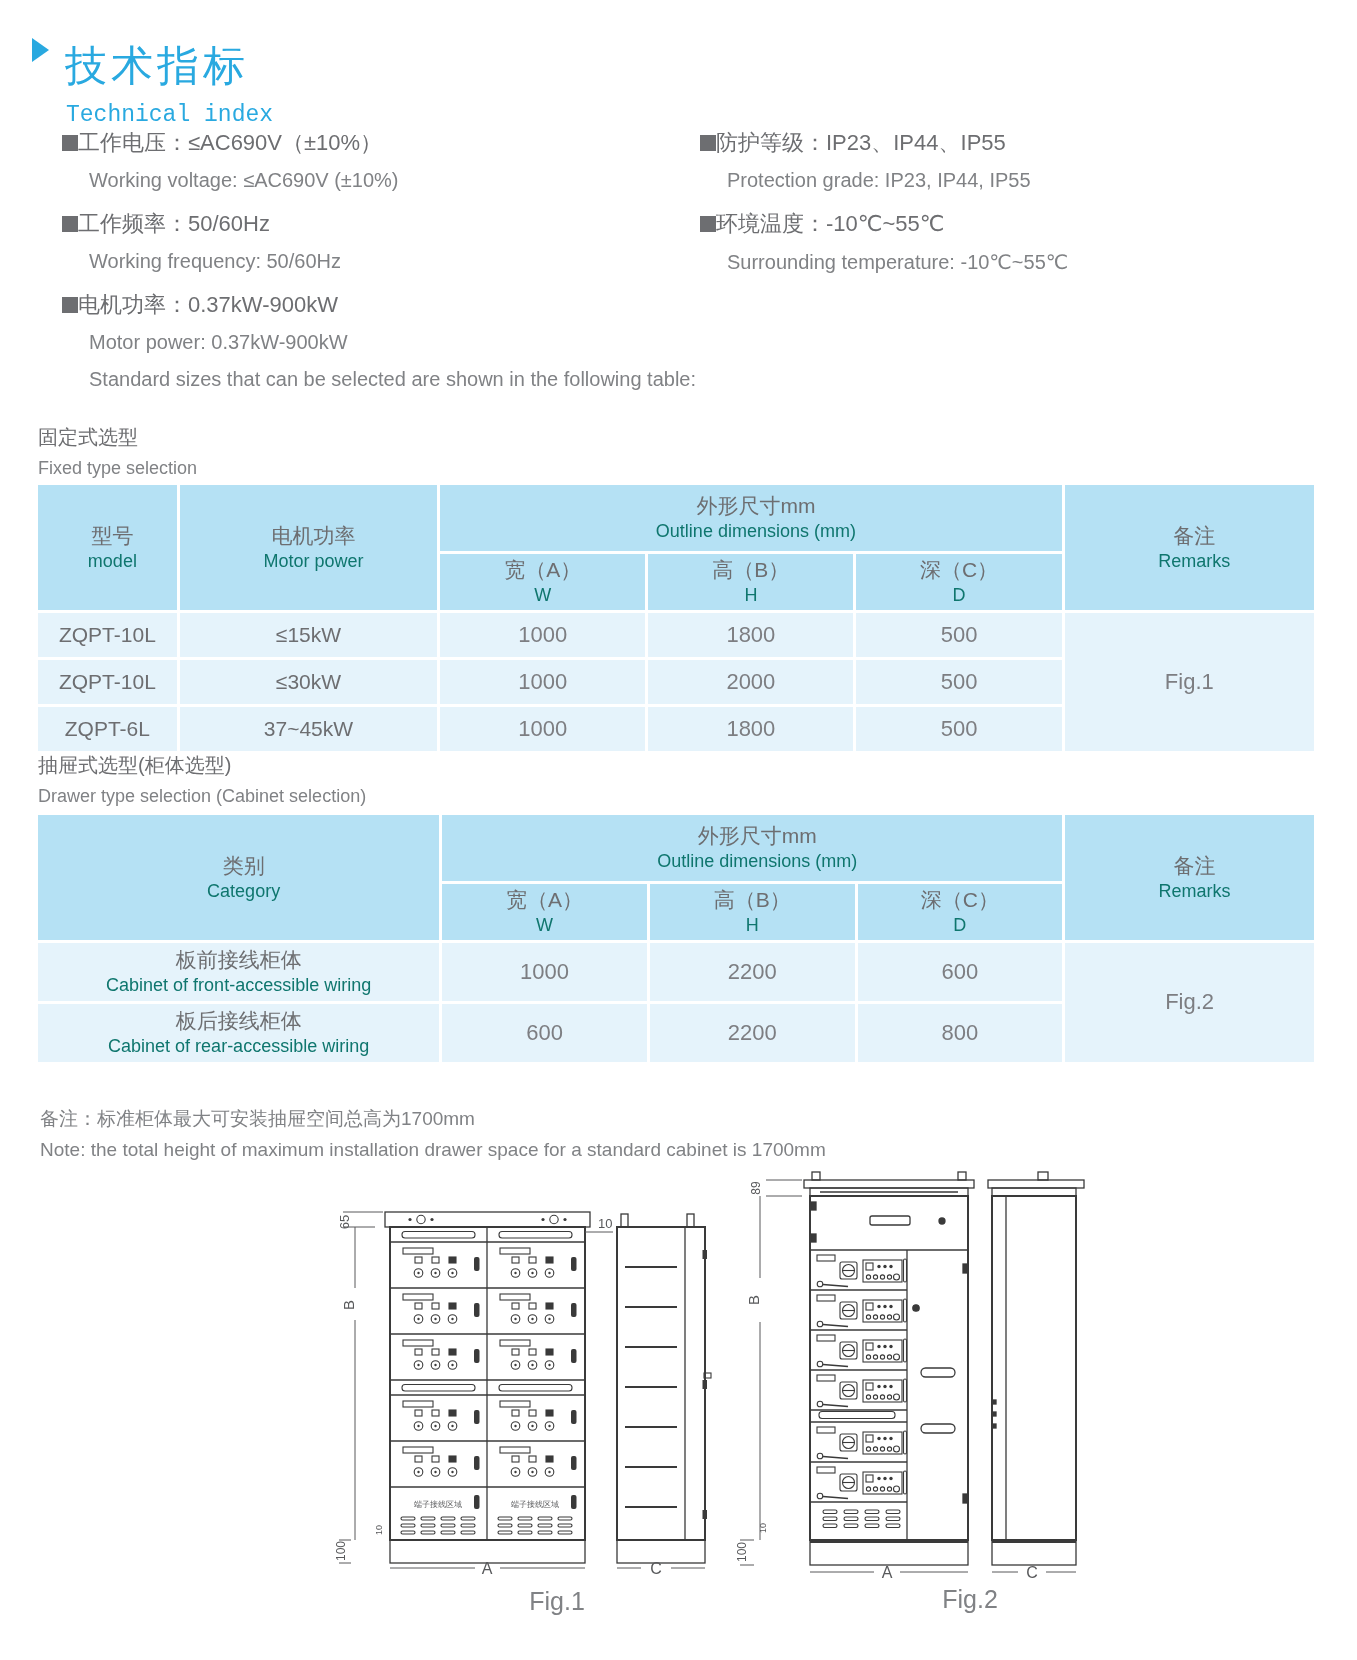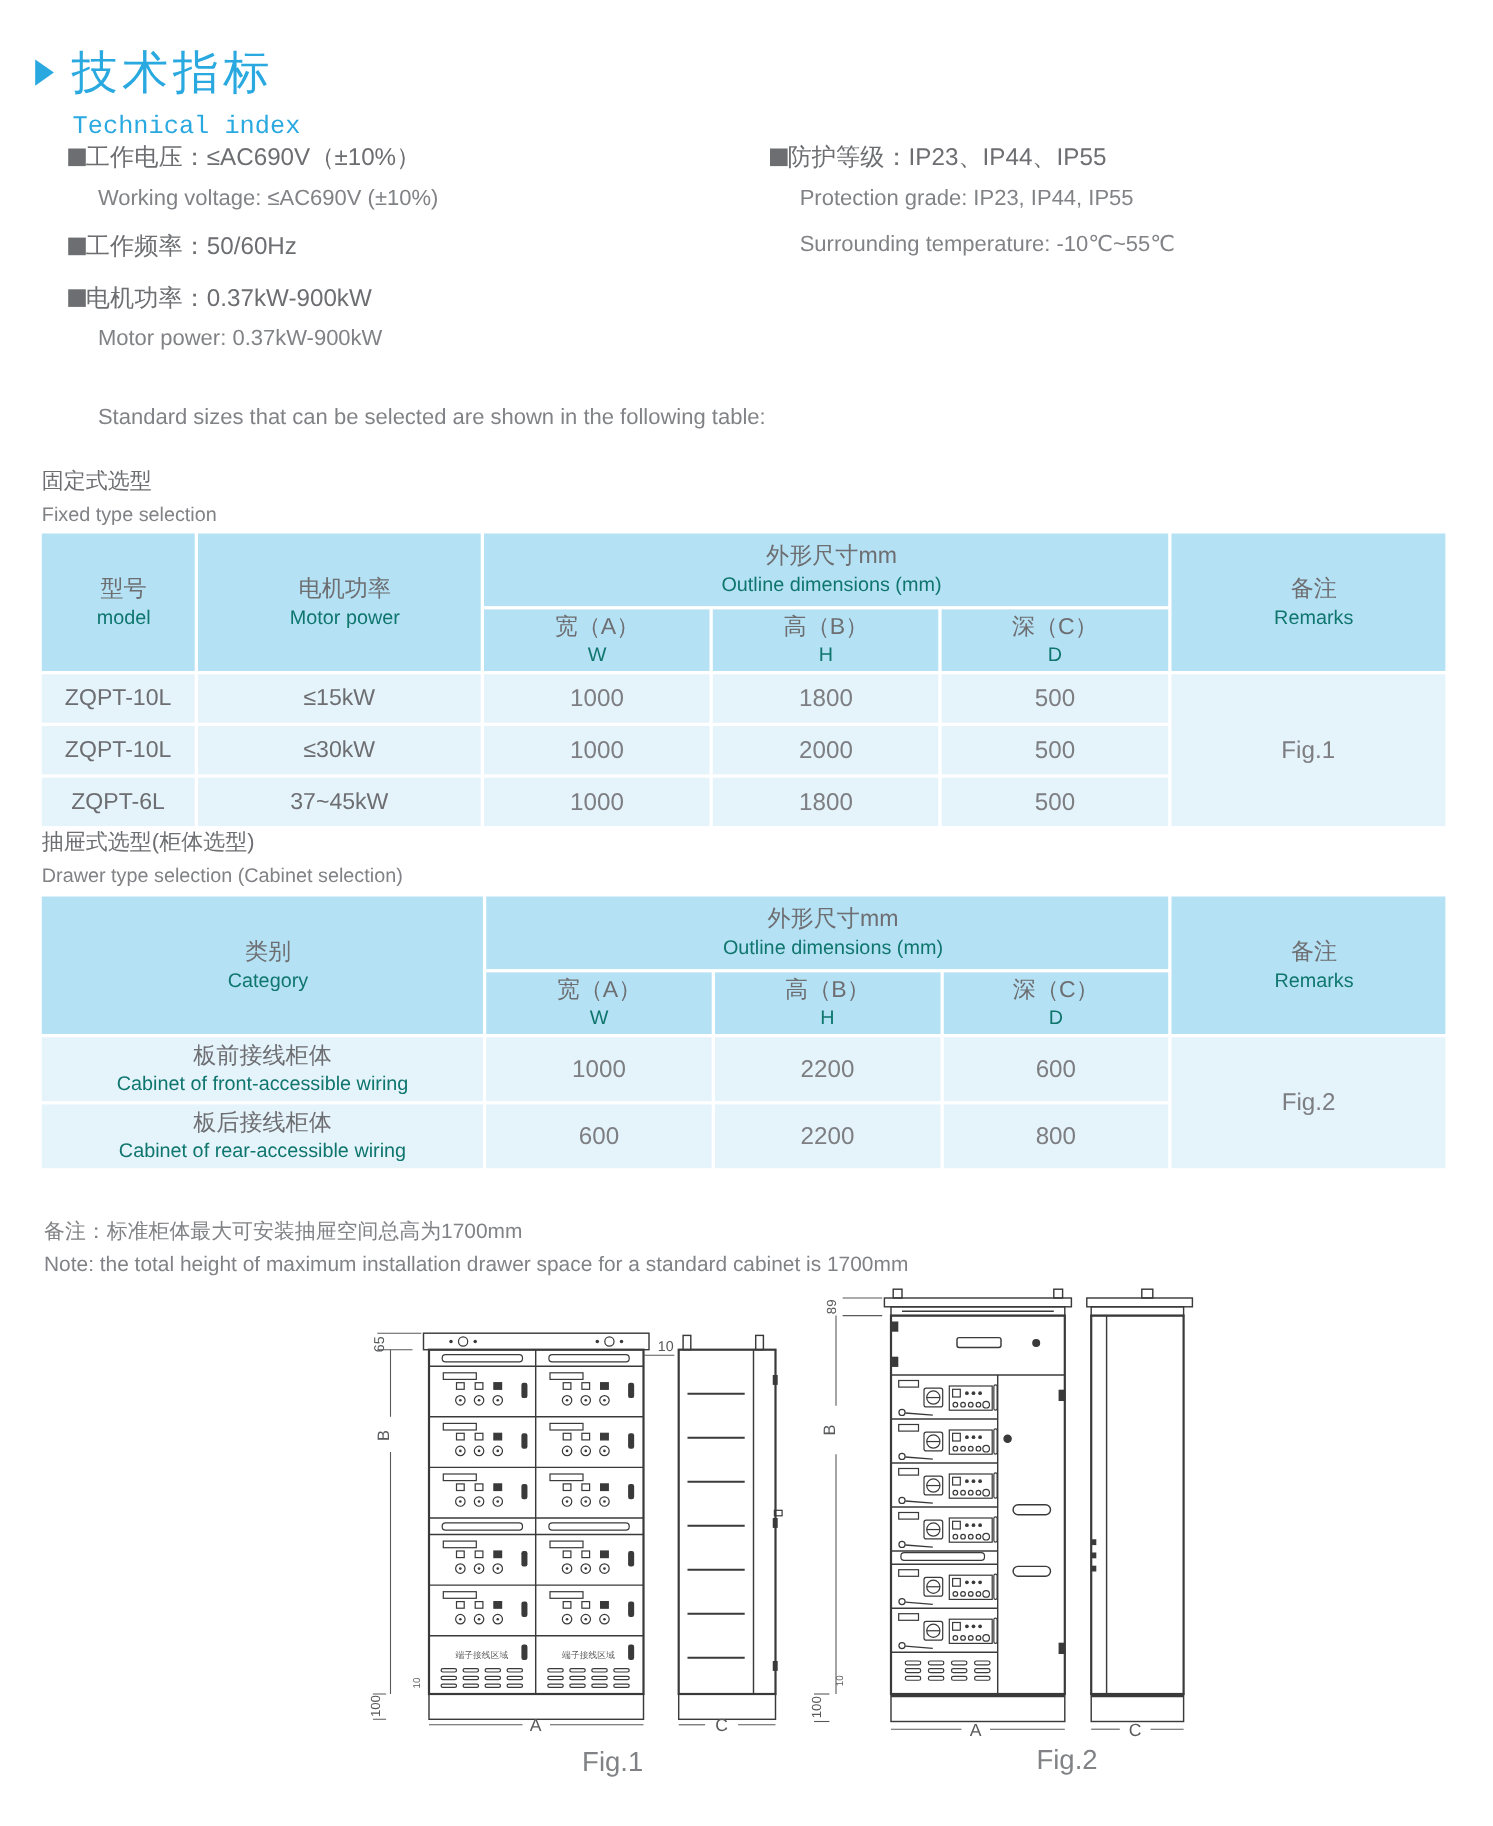--- a/index.html
+++ b/index.html
@@ -4,21 +4,21 @@
 <style>
   html,body{margin:0;padding:0;}
   body{
     width:1357px;height:1660px;position:relative;background:#ffffff;
     font-family:"Liberation Sans","DejaVu Sans",sans-serif;color:#6d6e71;
     overflow:hidden;
   }
   .abs{position:absolute;}
 
   
-  .title-row{display:flex;align-items:center;gap:16px;}
+  .title-row{display:flex;align-items:flex-start;gap:16px;}
   .tri{width:0;height:0;border-left:17px solid #29a9e0;border-top:12px solid transparent;border-bottom:12px solid transparent;}
   .title-zh{font-size:42px;color:#29a9e0;letter-spacing:4px;}
   .title-en{font-size:23px;color:#29a9e0;margin:8px 0 0 34px;font-family:Liberation Mono, monospace;}
 
   
   .spec-item{margin-bottom:17px;}
   .spec-zh{display:flex;align-items:center;font-size:22px;color:#6d6e71;}
   .bullet{width:16px;height:16px;background:#6d6e71;flex:none;}
   .spec-en{font-size:20px;color:#808285;margin:11px 0 0 27px;}
 
@@ -62,39 +62,44 @@
         <span class="bullet"></span>
         <span>工作电压：≤AC690V（±10%）</span>
       </div>
     <div class="spec-en">Working voltage: ≤AC690V (±10%)</div>
   </div>
   <div class="spec-item">
     <div class="spec-zh">
         <span class="bullet"></span>
         <span>工作频率：50/60Hz</span>
       </div>
+    <div class="spec-en">Working frequency: 50/60Hz</div>
   </div>
   <div class="spec-item">
     <div class="spec-zh">
         <span class="bullet"></span>
         <span>电机功率：0.37kW-900kW</span>
       </div>
     <div class="spec-en">Motor power: 0.37kW-900kW</div>
   </div>
 </div>
 
 <div class="abs" style="left:700px;top:128px;width:620px;">
   <div class="spec-item">
     <div class="spec-zh">
         <span class="bullet"></span>
         <span>防护等级：IP23、IP44、IP55</span>
       </div>
     <div class="spec-en">Protection grade: IP23, IP44, IP55</div>
   </div>
   <div class="spec-item">
+    <div class="spec-zh">
+        <span class="bullet"></span>
+        <span>环境温度：-10℃~55℃</span>
+      </div>
     <div class="spec-en">Surrounding temperature: -10℃~55℃</div>
   </div>
 </div>
 
 <div class="abs" style="left:62px;top:357px;width:900px;">
   <div class="spec-en">Standard sizes that can be selected are shown in the following table:</div>
 </div>
 
 <div class="abs" style="left:38px;top:424px;">
   <div class="sec-zh">固定式选型</div>

